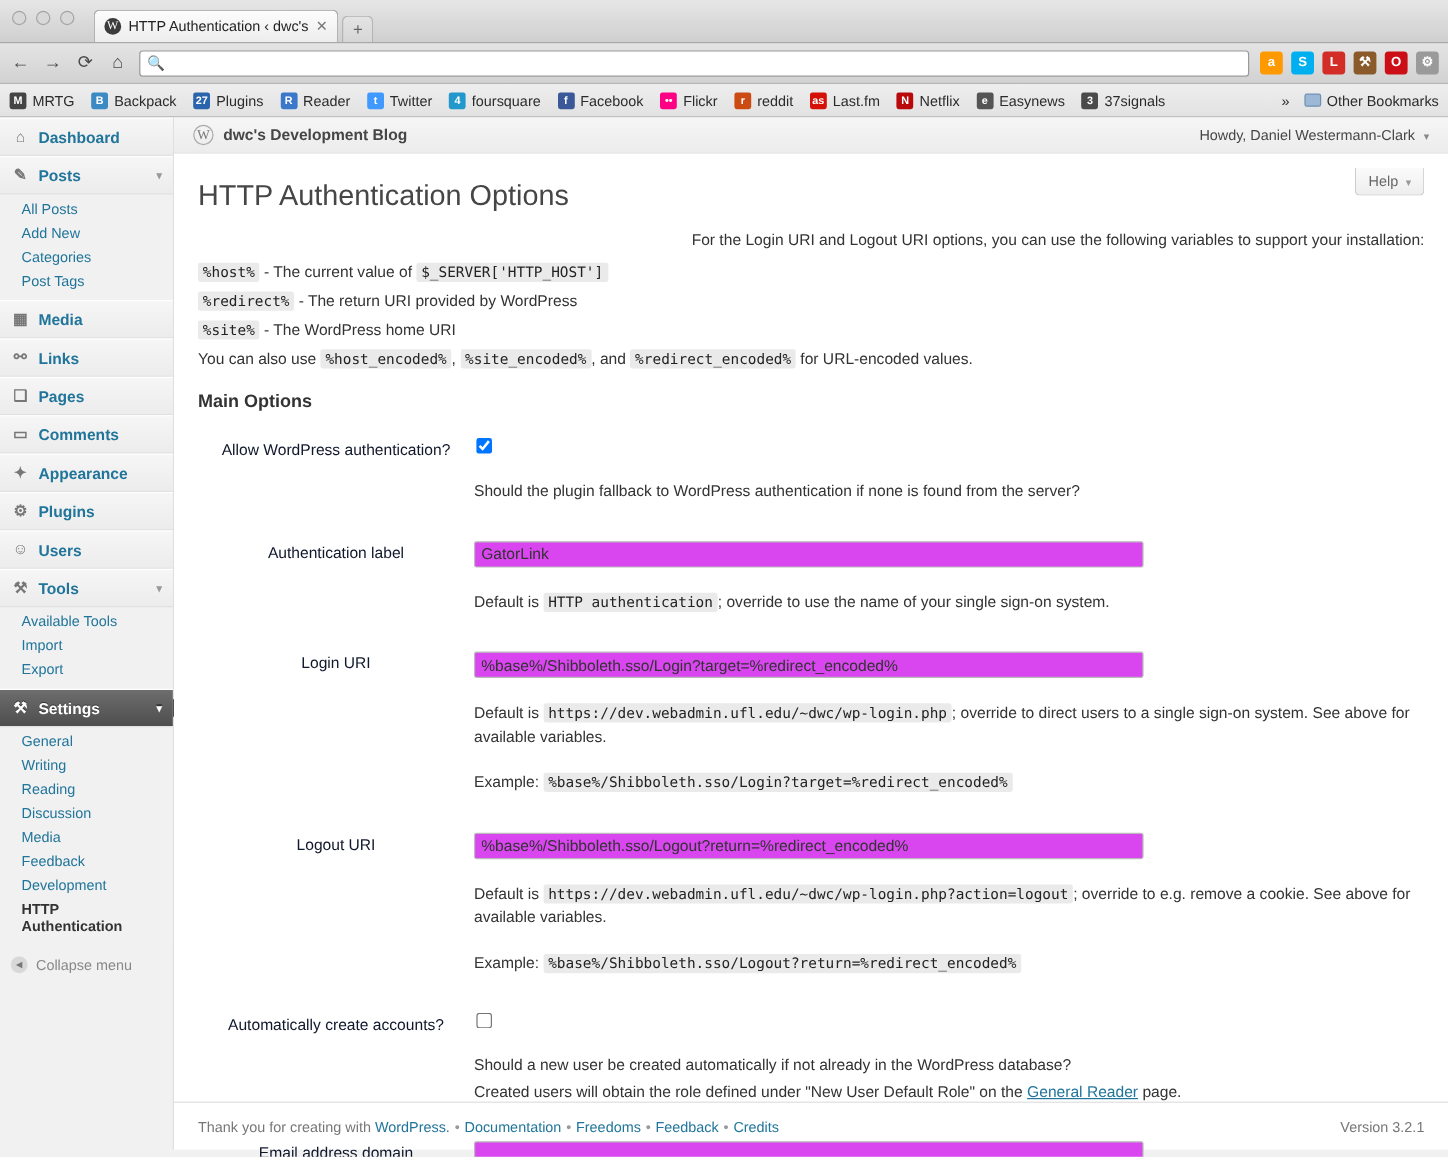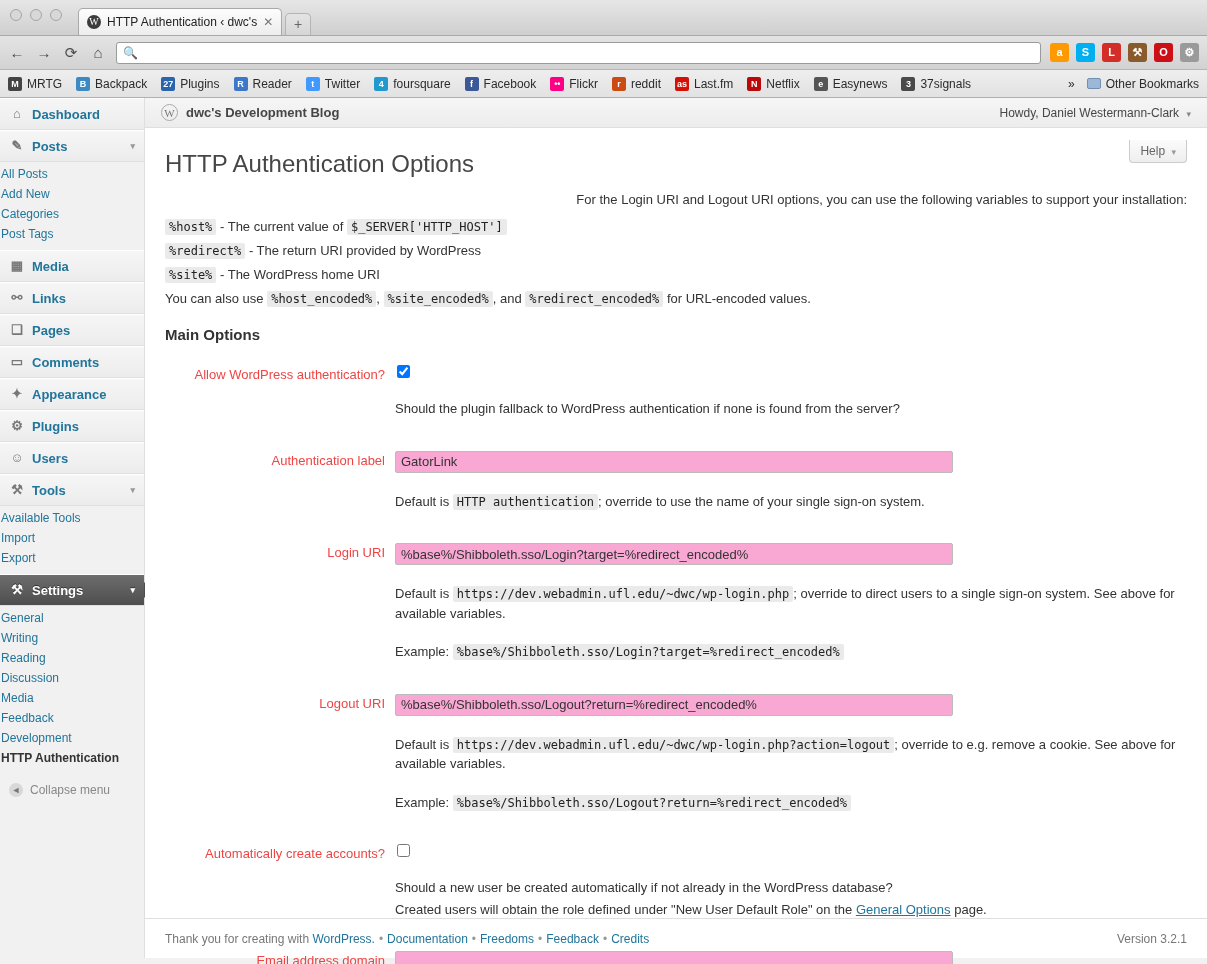--- a/index.html
+++ b/index.html
@@ -214,21 +214,21 @@
     border-left: 8px solid #4e4e4e;
     border-top: 8px solid transparent;
     border-bottom: 8px solid transparent;
   }
   .arrow-d { margin-left: auto; font-size: 9px; color: #999; }
   .menu-top.current .arrow-d { color: #fff; }
 
   .submenu { background: #f1f1f1; padding: 2px 0 6px 0; }
   .submenu a {
     display: block;
-    padding: 3px 9px 3px 1px;
+    padding: 3px 9px 3px 18px;
     color: #21759b;
     text-decoration: none;
     font-size: 12px;
   }
   .submenu a.current { color: #333; font-weight: bold; }
 
   .collapse {
     display: flex;
     align-items: center;
     gap: 7px;
@@ -304,43 +304,43 @@
     background: #eaeaea;
     padding: 1px 4px;
     border-radius: 2px;
     color: #222;
   }
   h3.section { font-size: 15px; color: #333; margin: 20px 0 6px 0; }
 
   table.form-table { width: 100%; border-collapse: collapse; }
   table.form-table th {
     width: 230px;
-    text-align: right;
+    text-align: center;
     vertical-align: top;
     font-weight: normal;
-    color: #ef4444;
+    color: #0f172a;
     font-size: 13px;
     padding: 18px 10px 18px 10px;
   }
   table.form-table td {
     vertical-align: top;
     padding: 16px 10px 16px 0;
     font-size: 13px;
     color: #333;
   }
   input[type=text] {
     width: 558px;
     height: 22px;
     border: 1px solid #bbb;
     border-radius: 2px;
     padding: 2px 5px;
     font-family: "Liberation Sans", sans-serif;
     font-size: 13px;
     color: #333;
-    background: #f9a8d4;
+    background: #d946ef;
   }
   input[type=checkbox] {
     width: 13px; height: 13px;
     margin: 0 0 0 2px;
     vertical-align: top;
   }
   .desc { margin-top: 19px; line-height: 1.5; }
   .desc a { color: #21759b; }
 
   .wp-footer {
@@ -637,21 +637,21 @@
           </td>
         </tr>
 
         <tr>
           <th>Automatically create accounts?</th>
           <td>
             <input type="checkbox" style="">
             <div class="desc">Should a new user be created automatically if not already in the WordPress database?</div>
             <div class="desc" style="margin-top:2px">
               <span>Created users will obtain the role defined under "New User Default Role" on the</span>
-              <a href="#">General Options</a>
+              <a href="#">General Reader</a>
               <span>page.</span>
             </div>
           </td>
         </tr>
 
         <tr>
           <th>Email address domain</th>
           <td>
             <input type="text" value="" style="">
             <div class="desc">When a new user logs in, this domain is used for the initial email address on their account. The user can change his or her email address by editing their profile.</div>

